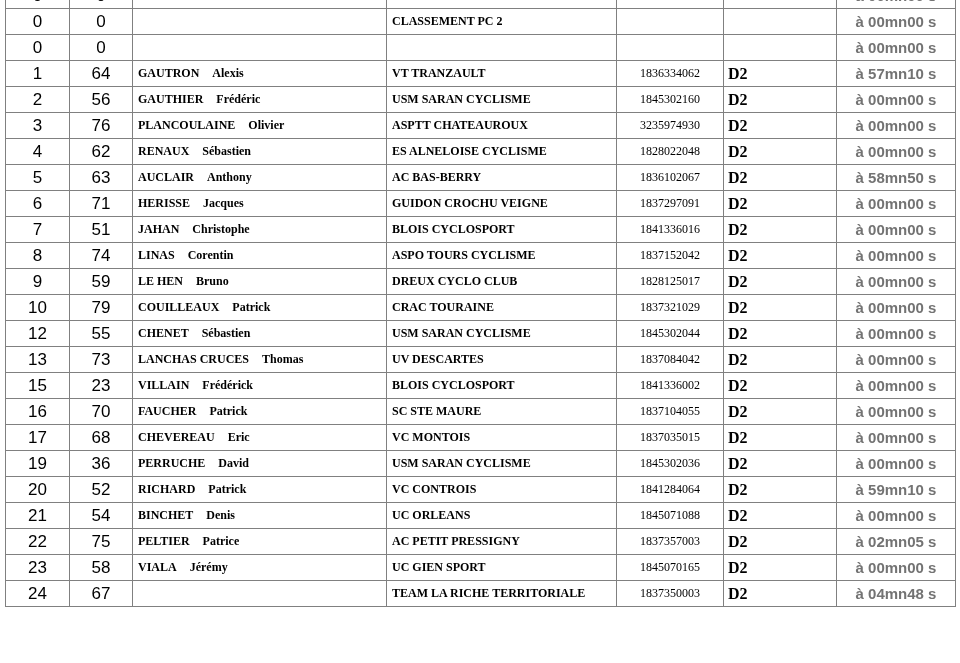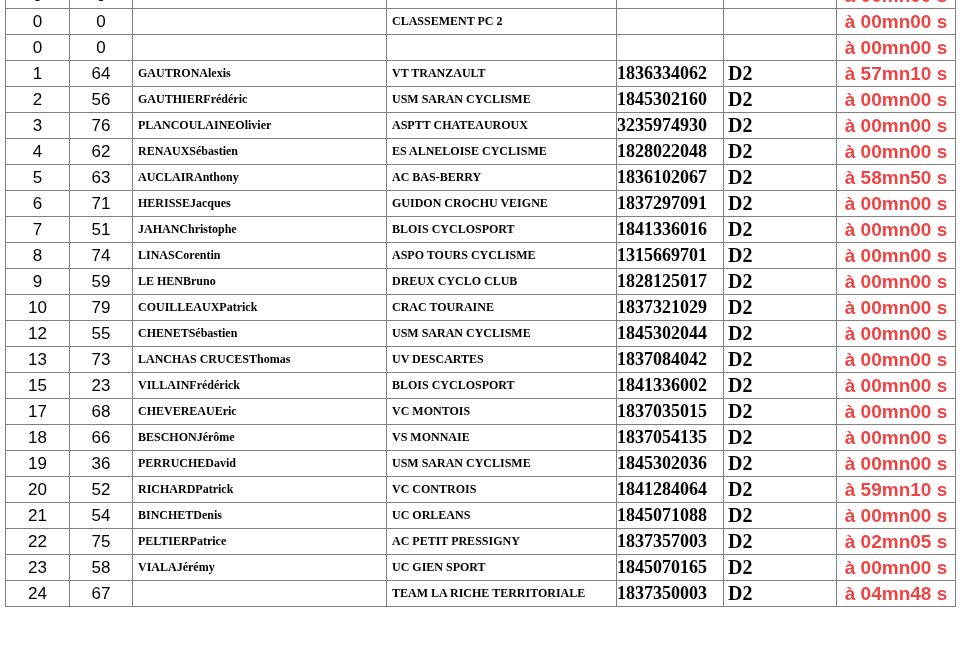--- a/index.html
+++ b/index.html
@@ -55,45 +55,45 @@
   .cell-name, .cell-club {
     font-family: "Liberation Serif", serif;
     font-size: 12px;
     font-weight: bold;
     text-align: left;
     padding-left: 5px !important;
     color: #000;
   }
 
   .cell-name .surname { }
-  .cell-name .given { }
+  .cell-name .given { padding-left: 13px; }
 
   .cell-lic {
     font-family: "Liberation Serif", serif;
-    font-size: 18px;
-    font-weight: bold;
-    text-align: left;
+    font-size: 12px;
+    font-weight: normal;
+    text-align: center;
     color: #000;
   }
 
   .cell-cat {
     font-family: "Liberation Serif", serif;
-    font-size: 20px;
+    font-size: 16px;
     font-weight: bold;
     text-align: left;
     padding-left: 4px !important;
     color: #000;
   }
 
   .cell-time {
     font-family: "Liberation Sans", sans-serif;
-    font-size: 19px;
+    font-size: 15px;
     font-weight: bold;
     text-align: center;
-    color: #ef4444;
+    color: #737373;
   }
 </style>
 </head>
 <body>
 
 <table id="results-table">
   <colgroup>
     <col class="c-rank">
       <col class="c-bib">
       <col class="c-name">
@@ -191,21 +191,21 @@
         <td class="cell-club">BLOIS CYCLOSPORT</td>
         <td class="cell-lic">1841336016</td>
         <td class="cell-cat">D2</td>
         <td class="cell-time">à 00mn00 s</td>
       </tr>
       <tr>
         <td class="cell-rank">8</td>
         <td class="cell-bib">74</td>
         <td class="cell-name"><span class="surname">LINAS</span><span class="given">Corentin</span></td>
         <td class="cell-club">ASPO TOURS CYCLISME</td>
-        <td class="cell-lic">1315669701</td>
+        <td class="cell-lic">1837152042</td>
         <td class="cell-cat">D2</td>
         <td class="cell-time">à 00mn00 s</td>
       </tr>
       <tr>
         <td class="cell-rank">9</td>
         <td class="cell-bib">59</td>
         <td class="cell-name"><span class="surname">LE HEN</span><span class="given">Bruno</span></td>
         <td class="cell-club">DREUX CYCLO CLUB</td>
         <td class="cell-lic">1828125017</td>
         <td class="cell-cat">D2</td>
@@ -241,38 +241,38 @@
       <tr>
         <td class="cell-rank">15</td>
         <td class="cell-bib">23</td>
         <td class="cell-name"><span class="surname">VILLAIN</span><span class="given">Frédérick</span></td>
         <td class="cell-club">BLOIS CYCLOSPORT</td>
         <td class="cell-lic">1841336002</td>
         <td class="cell-cat">D2</td>
         <td class="cell-time">à 00mn00 s</td>
       </tr>
       <tr>
+        <td class="cell-rank">16</td>
+        <td class="cell-bib">70</td>
+        <td class="cell-name"><span class="surname">FAUCHER</span><span class="given">Patrick</span></td>
+        <td class="cell-club">SC STE MAURE</td>
+        <td class="cell-lic">1837104055</td>
+        <td class="cell-cat">D2</td>
+        <td class="cell-time">à 00mn00 s</td>
+      </tr>
+      <tr>
         <td class="cell-rank">17</td>
         <td class="cell-bib">68</td>
         <td class="cell-name"><span class="surname">CHEVEREAU</span><span class="given">Eric</span></td>
         <td class="cell-club">VC MONTOIS</td>
         <td class="cell-lic">1837035015</td>
         <td class="cell-cat">D2</td>
         <td class="cell-time">à 00mn00 s</td>
       </tr>
       <tr>
-        <td class="cell-rank">18</td>
-        <td class="cell-bib">66</td>
-        <td class="cell-name"><span class="surname">BESCHON</span><span class="given">Jérôme</span></td>
-        <td class="cell-club">VS MONNAIE</td>
-        <td class="cell-lic">1837054135</td>
-        <td class="cell-cat">D2</td>
-        <td class="cell-time">à 00mn00 s</td>
-      </tr>
-      <tr>
         <td class="cell-rank">19</td>
         <td class="cell-bib">36</td>
         <td class="cell-name"><span class="surname">PERRUCHE</span><span class="given">David</span></td>
         <td class="cell-club">USM SARAN CYCLISME</td>
         <td class="cell-lic">1845302036</td>
         <td class="cell-cat">D2</td>
         <td class="cell-time">à 00mn00 s</td>
       </tr>
       <tr>
         <td class="cell-rank">20</td>

